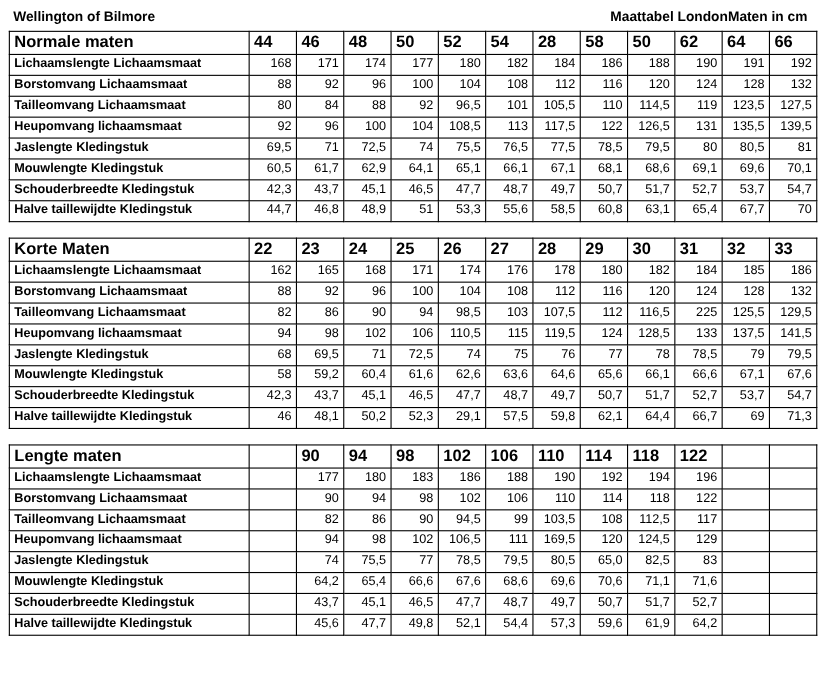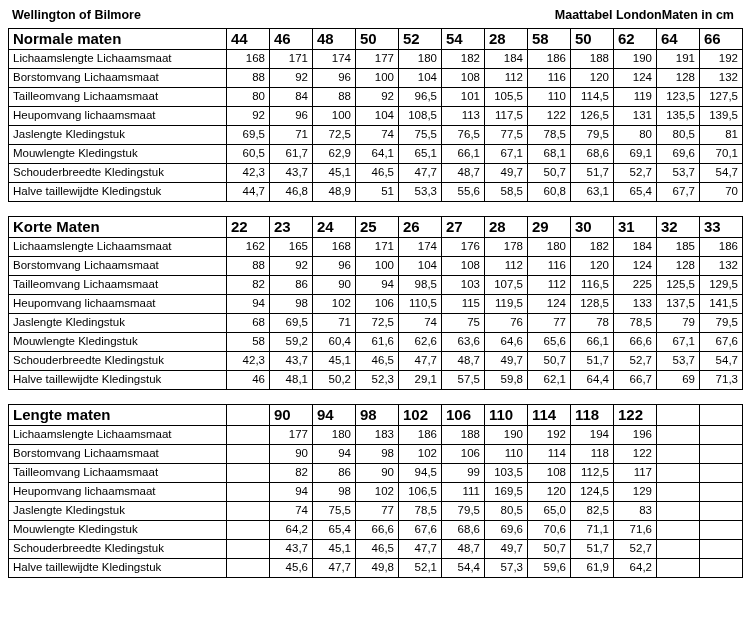--- a/index.html
+++ b/index.html
@@ -53,21 +53,21 @@
     border: 1px solid #000;
     padding: 1px 4px 2px 4px;
     font-size: 11.5px;
     line-height: 15px;
     white-space: nowrap;
     overflow: hidden;
   }
   table.size-table th.row-head,
   table.size-table td.row-head {
     text-align: left;
-    font-weight: normal;
+    font-weight: bold;
   }
   table.size-table td.num {
     text-align: right;
   }
   table.size-table tr.head-row th {
     font-weight: bold;
     font-size: 15px;
     padding-top: 2px;
     padding-bottom: 3px;
   }

